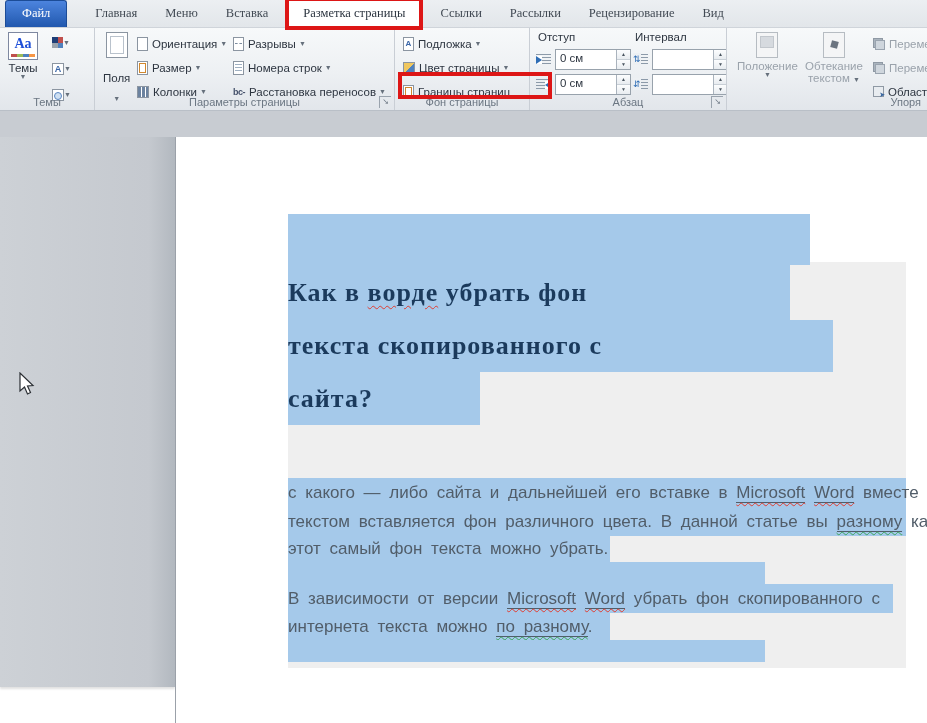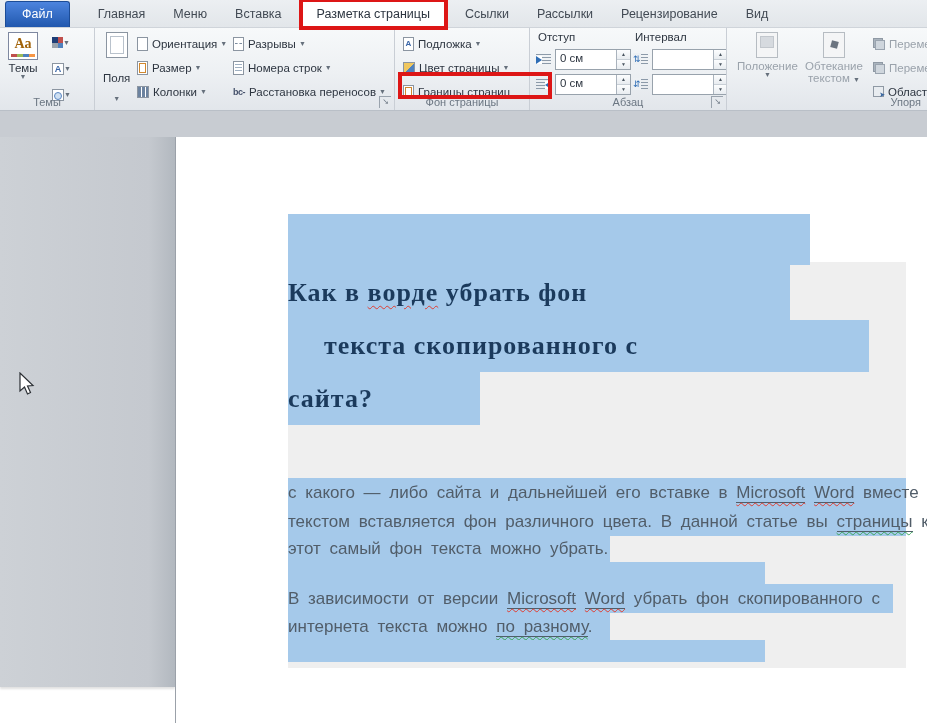--- a/index.html
+++ b/index.html
@@ -1,21 +1,21 @@
 <!DOCTYPE html>
 <html style="--sel: #a5c9ea; --txtbg: #efefef; --head: #1b3a5c; --bodytx: #515d69;"><head>
 <meta charset="utf-8">
 <style>
   html,body{margin:0;padding:0;}
   body{width:927px;height:723px;background:#ffffff;font-family:"Liberation Sans",sans-serif;overflow:hidden;position:relative;}
   .app{position:absolute;inset:0;}
 
   
   .tabbar{position:absolute;left:0;top:0;width:927px;height:28px;background:linear-gradient(#eceff2,#e2e6ea);border-bottom:1px solid #cfd4da;display:flex;align-items:flex-end;box-sizing:border-box;}
-  .tab{font-size:12.5px;color:#41engage4a54;}
+  .tab{font-size:12.5px;color:#41engage4a54;font-family:Liberation Serif, serif;}
   .tab{font-size:12.5px;color:#424a54;padding:5px 14px 6px 14px;white-space:nowrap;cursor:default;}
   .tab.file{background:linear-gradient(#4c84de,#2158ae);color:#fff;border-radius:3px 3px 0 0;margin-left:5px;margin-right:14px;padding:5px 16px 6px 16px;border:1px solid #1c4c97;border-bottom:none;}
   .tab.active{background:#ffffff;color:#2c3540;border:1px solid #c6ccd3;border-bottom:none;outline:4px solid #dd1616;outline-offset:-1px;margin:0 6px;z-index:5;text-align:right;}
 
   
   .ribbon{position:absolute;left:0;top:28px;width:927px;height:83px;background:linear-gradient(#f7f9fa,#edf0f3 55%,#e2e6eb);border-bottom:1px solid #b9bfc7;box-sizing:border-box;}
   .group{position:absolute;top:0;height:82px;border-right:1px solid #c9ced5;box-sizing:border-box;overflow:hidden;}
   .grouplabel{position:absolute;bottom:2px;left:0;right:0;text-align:center;font-size:11px;color:#6b7682;white-space:nowrap;}
   .dlg{position:absolute;bottom:2px;right:3px;width:11px;height:11px;font-size:8px;line-height:10px;color:#6b7682;border-top:1px solid #9aa3ad;border-left:1px solid #9aa3ad;text-align:center;cursor:default;}
   .bigbtn{position:absolute;top:4px;display:flex;flex-direction:column;align-items:center;font-size:11.5px;color:#2d3540;cursor:default;}
@@ -42,21 +42,21 @@
   .fxO{width:12px;height:12px;border:1px solid #8b95a1;background:#fff;}
   .fxO::after{content:"";display:block;width:6px;height:6px;margin:2px auto;border:1px solid #5b87c2;border-radius:50%;background:#cfe0f2;}
   .bucket{width:12px;height:12px;border:1px solid #8b95a1;background:linear-gradient(135deg,#f0c75e 0 55%,#4f81bd 55%);}
   .hyph{font-size:9px;font-weight:bold;color:#44506a;letter-spacing:-0.5px;}
   .ind{width:15px;height:12px;position:relative;background:repeating-linear-gradient(#8c9aa9 0 1px,transparent 1px 3px);}
   .ind::before{content:"";position:absolute;top:2px;width:0;height:0;border-style:solid;}
   .ind.r::before{left:0;border-width:4px 0 4px 6px;border-color:transparent transparent transparent #2e6db5;background:#fff;}
   .ind.l::before{right:0;border-width:4px 6px 4px 0;border-color:transparent #2e6db5 transparent transparent;background:#fff;}
   .spc{width:15px;height:12px;position:relative;background:repeating-linear-gradient(#8c9aa9 0 1px,transparent 1px 3px);color:#2e6db5;font-size:9px;line-height:12px;}
   .spc span{position:absolute;left:0;top:-1px;background:#edf0f3;}
-  .themesAa{width:30px;height:28px;background:#fff;border:1px solid #7e88a0;font-family:"Liberation Serif",serif;font-weight:bold;color:#a16207;font-size:14px;text-align:center;line-height:22px;position:relative;}
+  .themesAa{width:30px;height:28px;background:#fff;border:1px solid #7e88a0;font-family:"Liberation Serif",serif;font-weight:bold;color:#1d4ed8;font-size:14px;text-align:center;line-height:22px;position:relative;}
   .themesAa::after{content:"";position:absolute;left:2px;right:2px;bottom:2px;height:3px;background:linear-gradient(90deg,#c0504d 0 25%,#9bbb59 0 50%,#4f81bd 0 75%,#f79646 0);}
   .fields{width:22px;height:26px;background:#fff;border:1px solid #8b95a1;}
   .fields::after{content:"";display:block;margin:3px;height:16px;border:1px solid #b9c2cc;}
   .posicon{width:22px;height:26px;background:#f4f5f6;border:1px solid #b6bcc2;}
   .posicon::after{content:"";display:block;margin:3px;height:10px;background:#d6dadf;border:1px solid #c2c7cd;}
   .wrapicon{width:22px;height:26px;background:#f4f5f6;border:1px solid #b6bcc2;position:relative;}
   .wrapicon::after{content:"";position:absolute;left:7px;top:8px;width:7px;height:7px;background:#6b7480;transform:rotate(15deg);}
   .sq2{width:12px;height:12px;position:relative;}
   .sq2::before{content:"";position:absolute;left:0;top:0;width:8px;height:8px;background:#aab4be;border:1px solid #8f99a4;}
   .sq2::after{content:"";position:absolute;right:0;bottom:0;width:8px;height:8px;background:#cfd6dd;border:1px solid #9aa4af;}
@@ -156,20 +156,21 @@
       <div class="row" style="left:138px;top:29px;">
           <span class="i pg lines"></span>
           <span class="lbl">Номера строк</span>
           <span class="dd">▼</span>
         </div>
       <div class="row" style="left:138px;top:53px;">
           <span class="i hyph">bc-</span>
           <span class="lbl">Расстановка переносов</span>
           <span class="dd">▼</span>
         </div>
+      <div class="grouplabel">Параметры страницы</div>
       <div class="dlg">↘</div>
     </div>
 
     <div class="group" style="left:395px;width:135px;">
       <div class="row" style="left:8px;top:5px;">
           <span class="i pg char">A</span>
           <span class="lbl">Подложка</span>
           <span class="dd">▼</span>
         </div>
       <div class="row" style="left:8px;top:29px;">
@@ -263,24 +264,24 @@
     <div class="redbox" style="left:398px;top:44px;width:154px;height:27px;"></div>
   </div>
 
   <div class="grayband"></div>
   <div class="graycol"></div>
   <div class="page"></div>
   <div class="textbg" id="textbg" style="left: 288px; top: 262px; width: 618px; height: 406px;"></div>
   <div class="doc-lines" id="doc-lines">
       <div class="doc-line sel" style="top: 214px; height: 51px; line-height: 51px; width: 522px;"></div>
       <div class="doc-line h" style="top: 265px; height: 55px; line-height: 55px; width: 502px;"><span>Как в </span><span class="sq-red">ворде</span><span> убрать фон</span></div>
-      <div class="doc-line h" style="top: 320px; height: 52px; line-height: 52px; width: 545px; padding-left: 36px;"><span>текста скопированного с</span></div>
+      <div class="doc-line h" style="top: 320px; height: 52px; line-height: 52px; width: 545px;"><span>текста скопированного с</span></div>
       <div class="doc-line h" style="top: 372px; height: 53px; line-height: 53px; width: 192px;"><span>сайта?</span></div>
       <div class="doc-line b" style="top: 478px; height: 29px; line-height: 29px; width: 618px;"><span>с какого — либо сайта и дальнейшей его вставке в </span><span class="u sq-red">Microsoft</span><span> </span><span class="u sq-red">Word</span><span> вместе с</span></div>
-      <div class="doc-line b" style="top: 507px; height: 29px; line-height: 29px; width: 618px;"><span>текстом вставляется фон различного цвета. В данной статье вы </span><span class="u sq-green">страницы</span><span> как</span></div>
+      <div class="doc-line b" style="top: 507px; height: 29px; line-height: 29px; width: 618px;"><span>текстом вставляется фон различного цвета. В данной статье вы </span><span class="u sq-green">разному</span><span> как</span></div>
       <div class="doc-line b" style="top: 536px; height: 26px; line-height: 26px; width: 322px;"><span>этот самый фон текста можно убрать.</span></div>
       <div class="doc-line sel" style="top: 562px; height: 22px; line-height: 22px; width: 477px;"></div>
       <div class="doc-line b" style="top: 584px; height: 29px; line-height: 29px; width: 605px;"><span>В зависимости от версии </span><span class="u sq-red">Microsoft</span><span> </span><span class="u sq-red">Word</span><span> убрать фон скопированного с</span></div>
       <div class="doc-line b" style="top: 613px; height: 27px; line-height: 27px; width: 322px;"><span>интернета текста можно </span><span class="u sq-green">по разному</span><span>.</span></div>
       <div class="doc-line sel" style="top: 640px; height: 22px; line-height: 22px; width: 477px;"></div>
     </div>
 
   <svg class="cursor" width="20" height="24" viewBox="0 0 20 24">
     <path d="M4 1 L4 19 L8.5 15 L11.5 22 L14.5 20.5 L11.5 14 L17 13.5 Z" fill="#ffffff" stroke="#2b2f34" stroke-width="1.2"></path>
   </svg>

